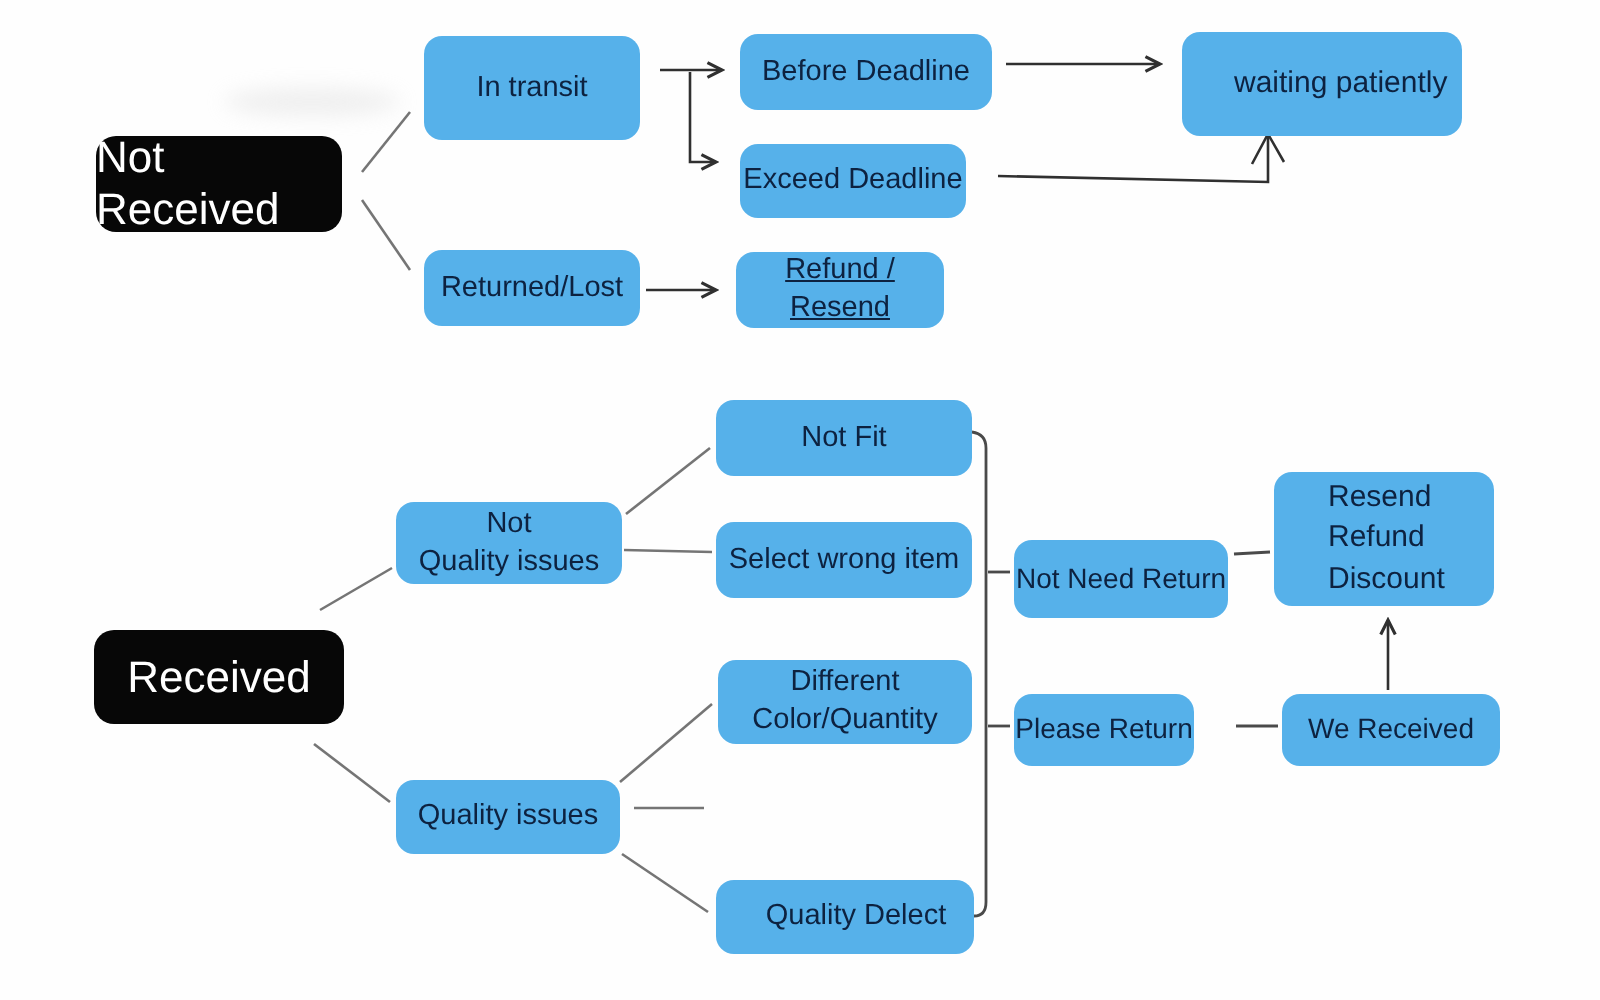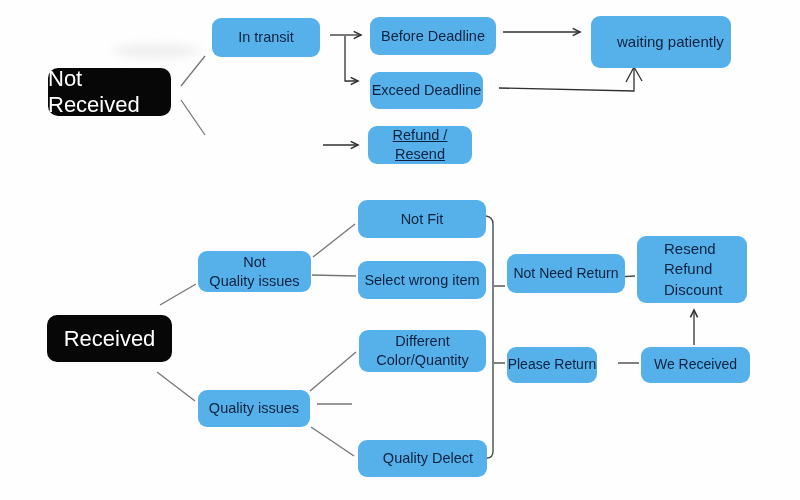--- a/index.html
+++ b/index.html
@@ -62,30 +62,31 @@
     <path class="b" d="M486,216 Q493,217 493,224 L493,451 Q493,458 487,458"></path>
     <path class="b" d="M494,286 L505,286"></path>
     <path class="b" d="M494,363 L505,363"></path>
     <path class="b" d="M617,277 L635,276"></path>
     <path class="b" d="M618,363 L639,363"></path>
     <path class="d arrow" d="M694,345 L694,310"></path>
   </svg>
 
   <div class="root" style="left:48px;top:68px;width:123px;height:48px;">Not Received</div>
 
-  <div class="node" style="left:212px;top:18px;width:108px;height:39px;">In transit</div>
+  <div class="node" style="left:212px;top:18px;width:108px;height:52px;">In transit</div>
 
   <div class="node" style="left:370px;top:17px;width:126px;height:38px;">Before Deadline</div>
 
   <div class="node" style="left:370px;top:72px;width:113px;height:37px;">Exceed Deadline</div>
 
   <div class="node thanks" style="left:591px;top:16px;width:140px;height:52px;">
     <span class="indent">waiting patiently</span>
   </div>
 
+  <div class="node" style="left:212px;top:125px;width:108px;height:38px;">Returned/Lost</div>
 
   <div class="node" style="left:368px;top:126px;width:104px;height:38px;text-decoration:underline;">Refund / Resend</div>
 
   <div class="root" style="left:47px;top:315px;width:125px;height:47px;">Received</div>
 
   <div class="node" style="left:198px;top:251px;width:113px;height:41px;">
     <span>Not</span>
     <span>Quality issues</span>
   </div>
 
@@ -96,21 +97,21 @@
   <div class="node" style="left:358px;top:261px;width:128px;height:38px;">Select wrong item</div>
 
   <div class="node" style="left:359px;top:330px;width:127px;height:42px;">
     <span>Different</span>
     <span>Color/Quantity</span>
   </div>
 
 
   <div class="node" style="left:358px;top:440px;width:129px;height:37px;padding-left:11px;">Quality Delect</div>
 
-  <div class="node" style="left:507px;top:254px;width:118px;height:39px;font-size:14px;">Not Need Return</div>
+  <div class="node" style="left:507px;top:270px;width:107px;height:39px;font-size:14px;">Not Need Return</div>
 
   <div class="node left3" style="left:637px;top:236px;width:110px;height:67px;">
     <span>Resend</span>
     <span>Refund</span>
     <span>Discount</span>
   </div>
 
   <div class="node" style="left:507px;top:347px;width:90px;height:36px;font-size:14px;">Please Return</div>
 
   <div class="node" style="left:641px;top:347px;width:109px;height:36px;font-size:14px;">We Received</div>

